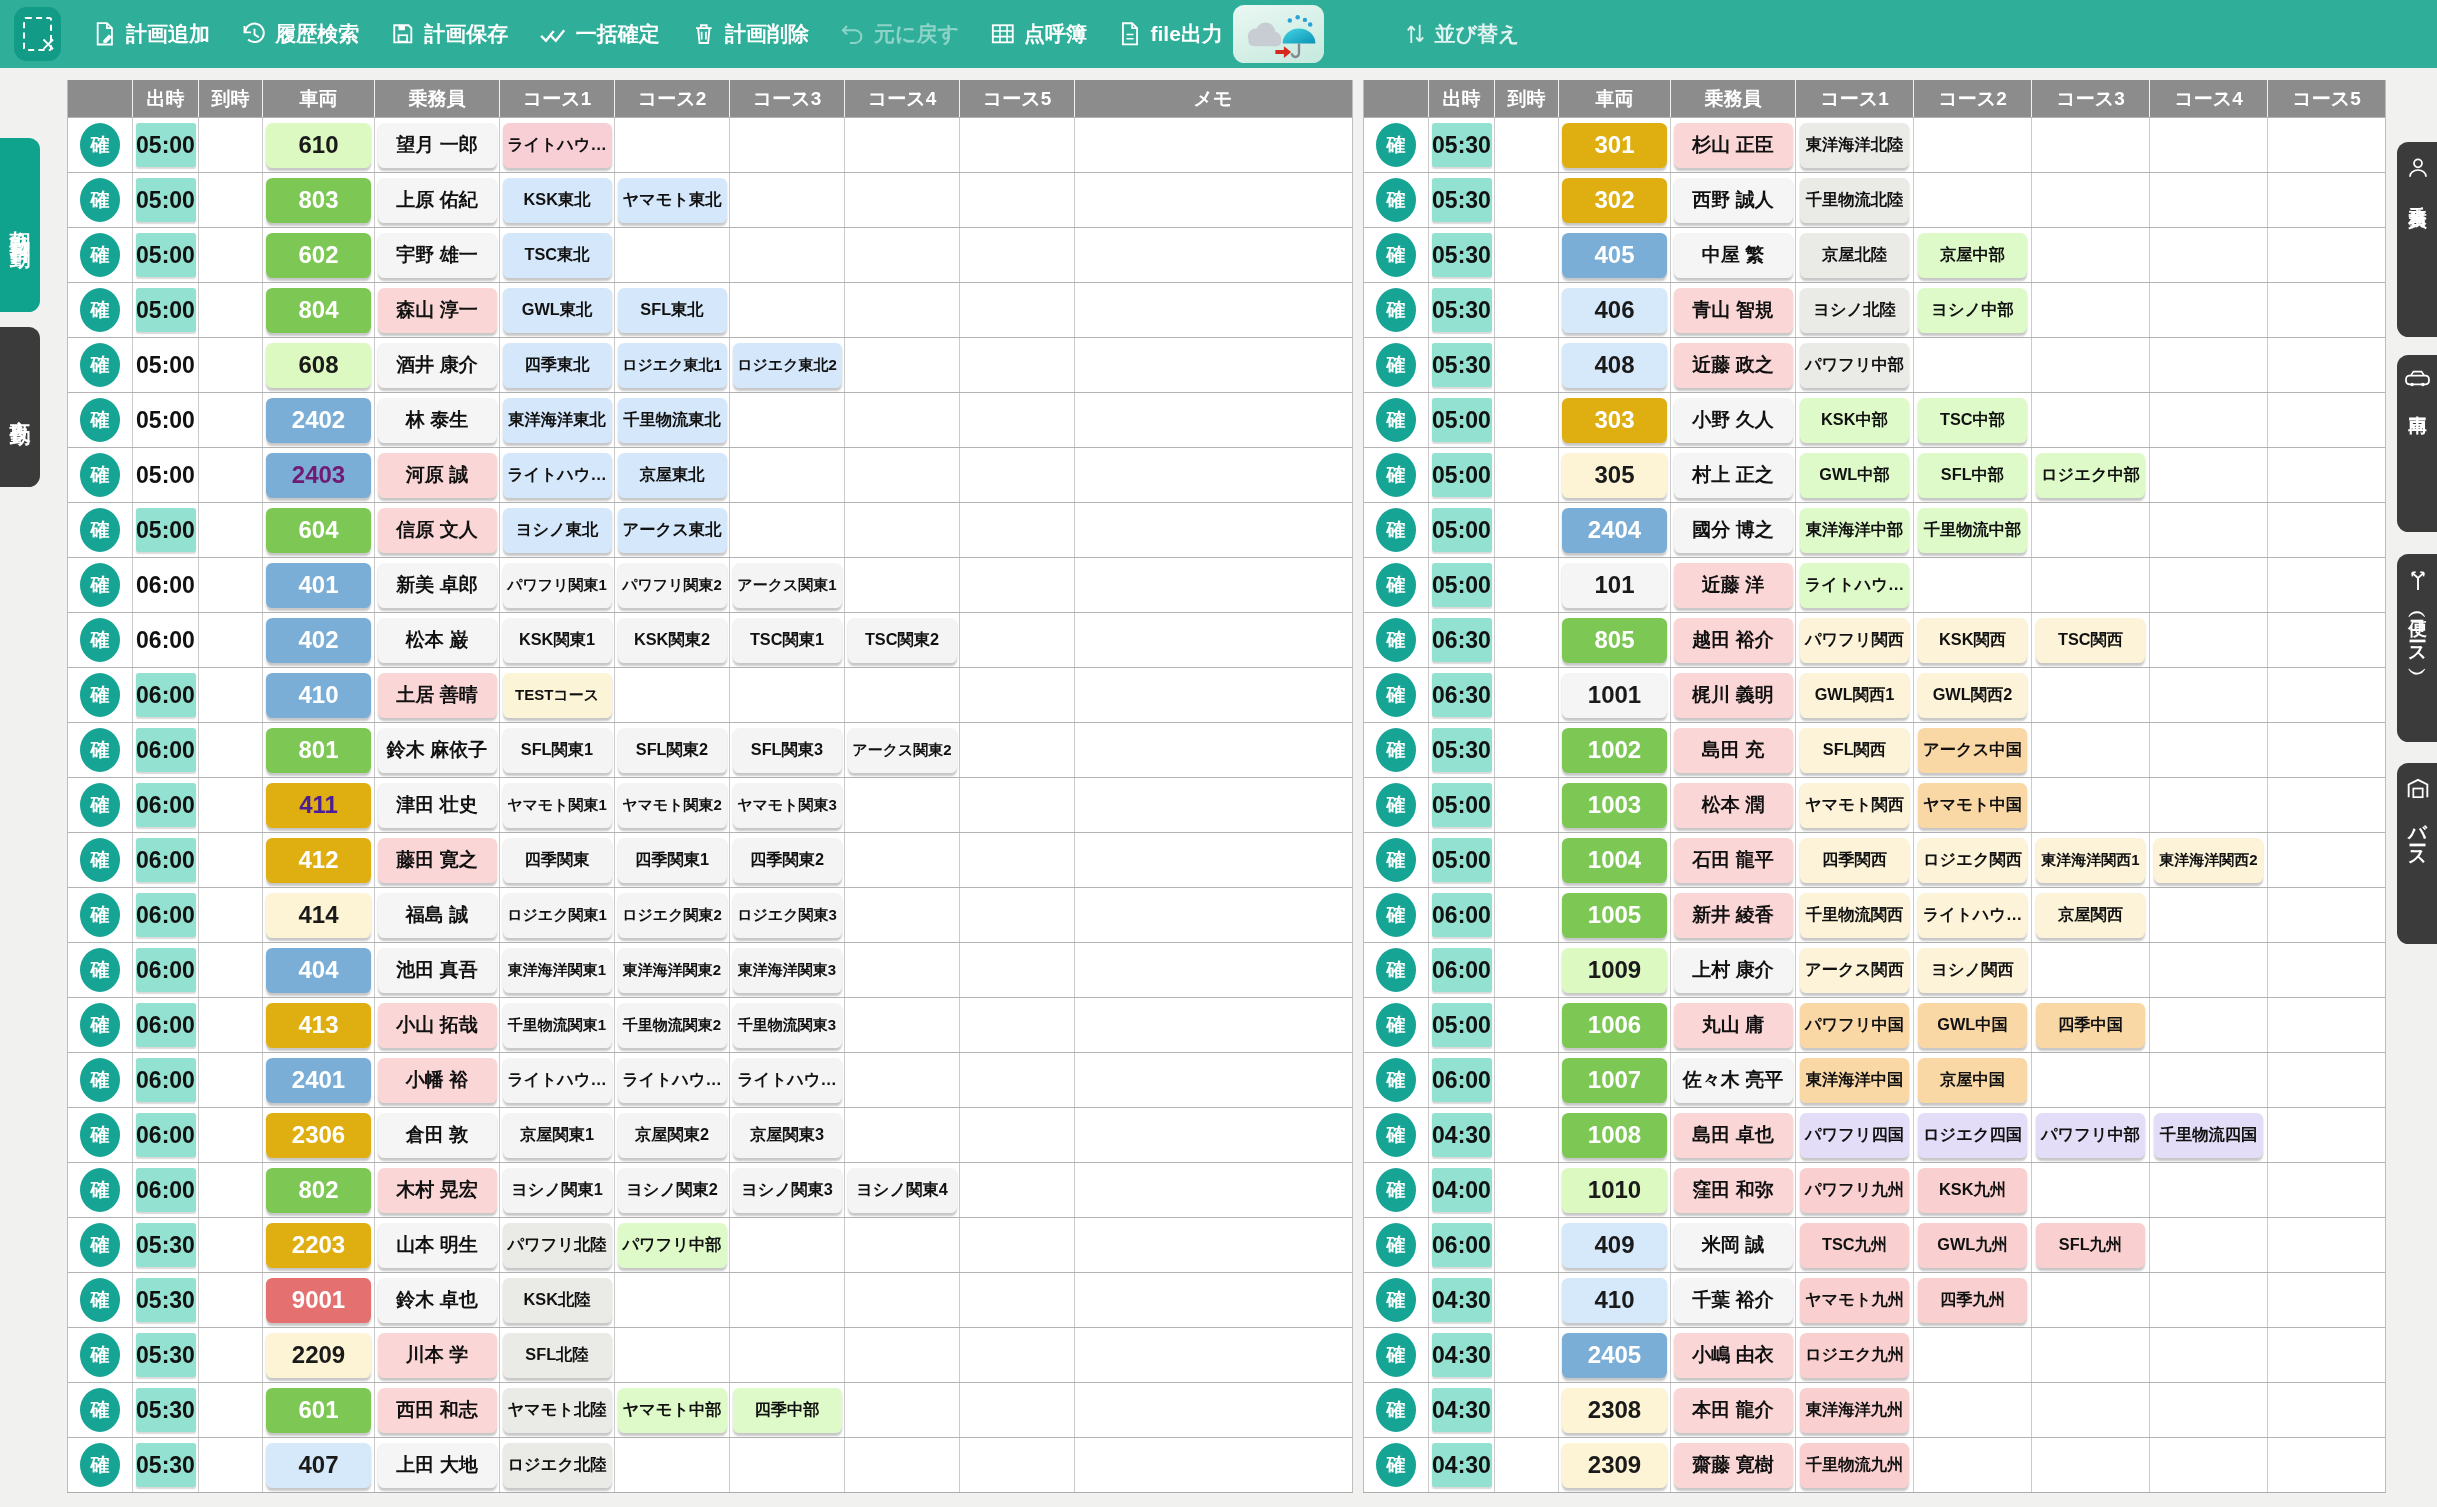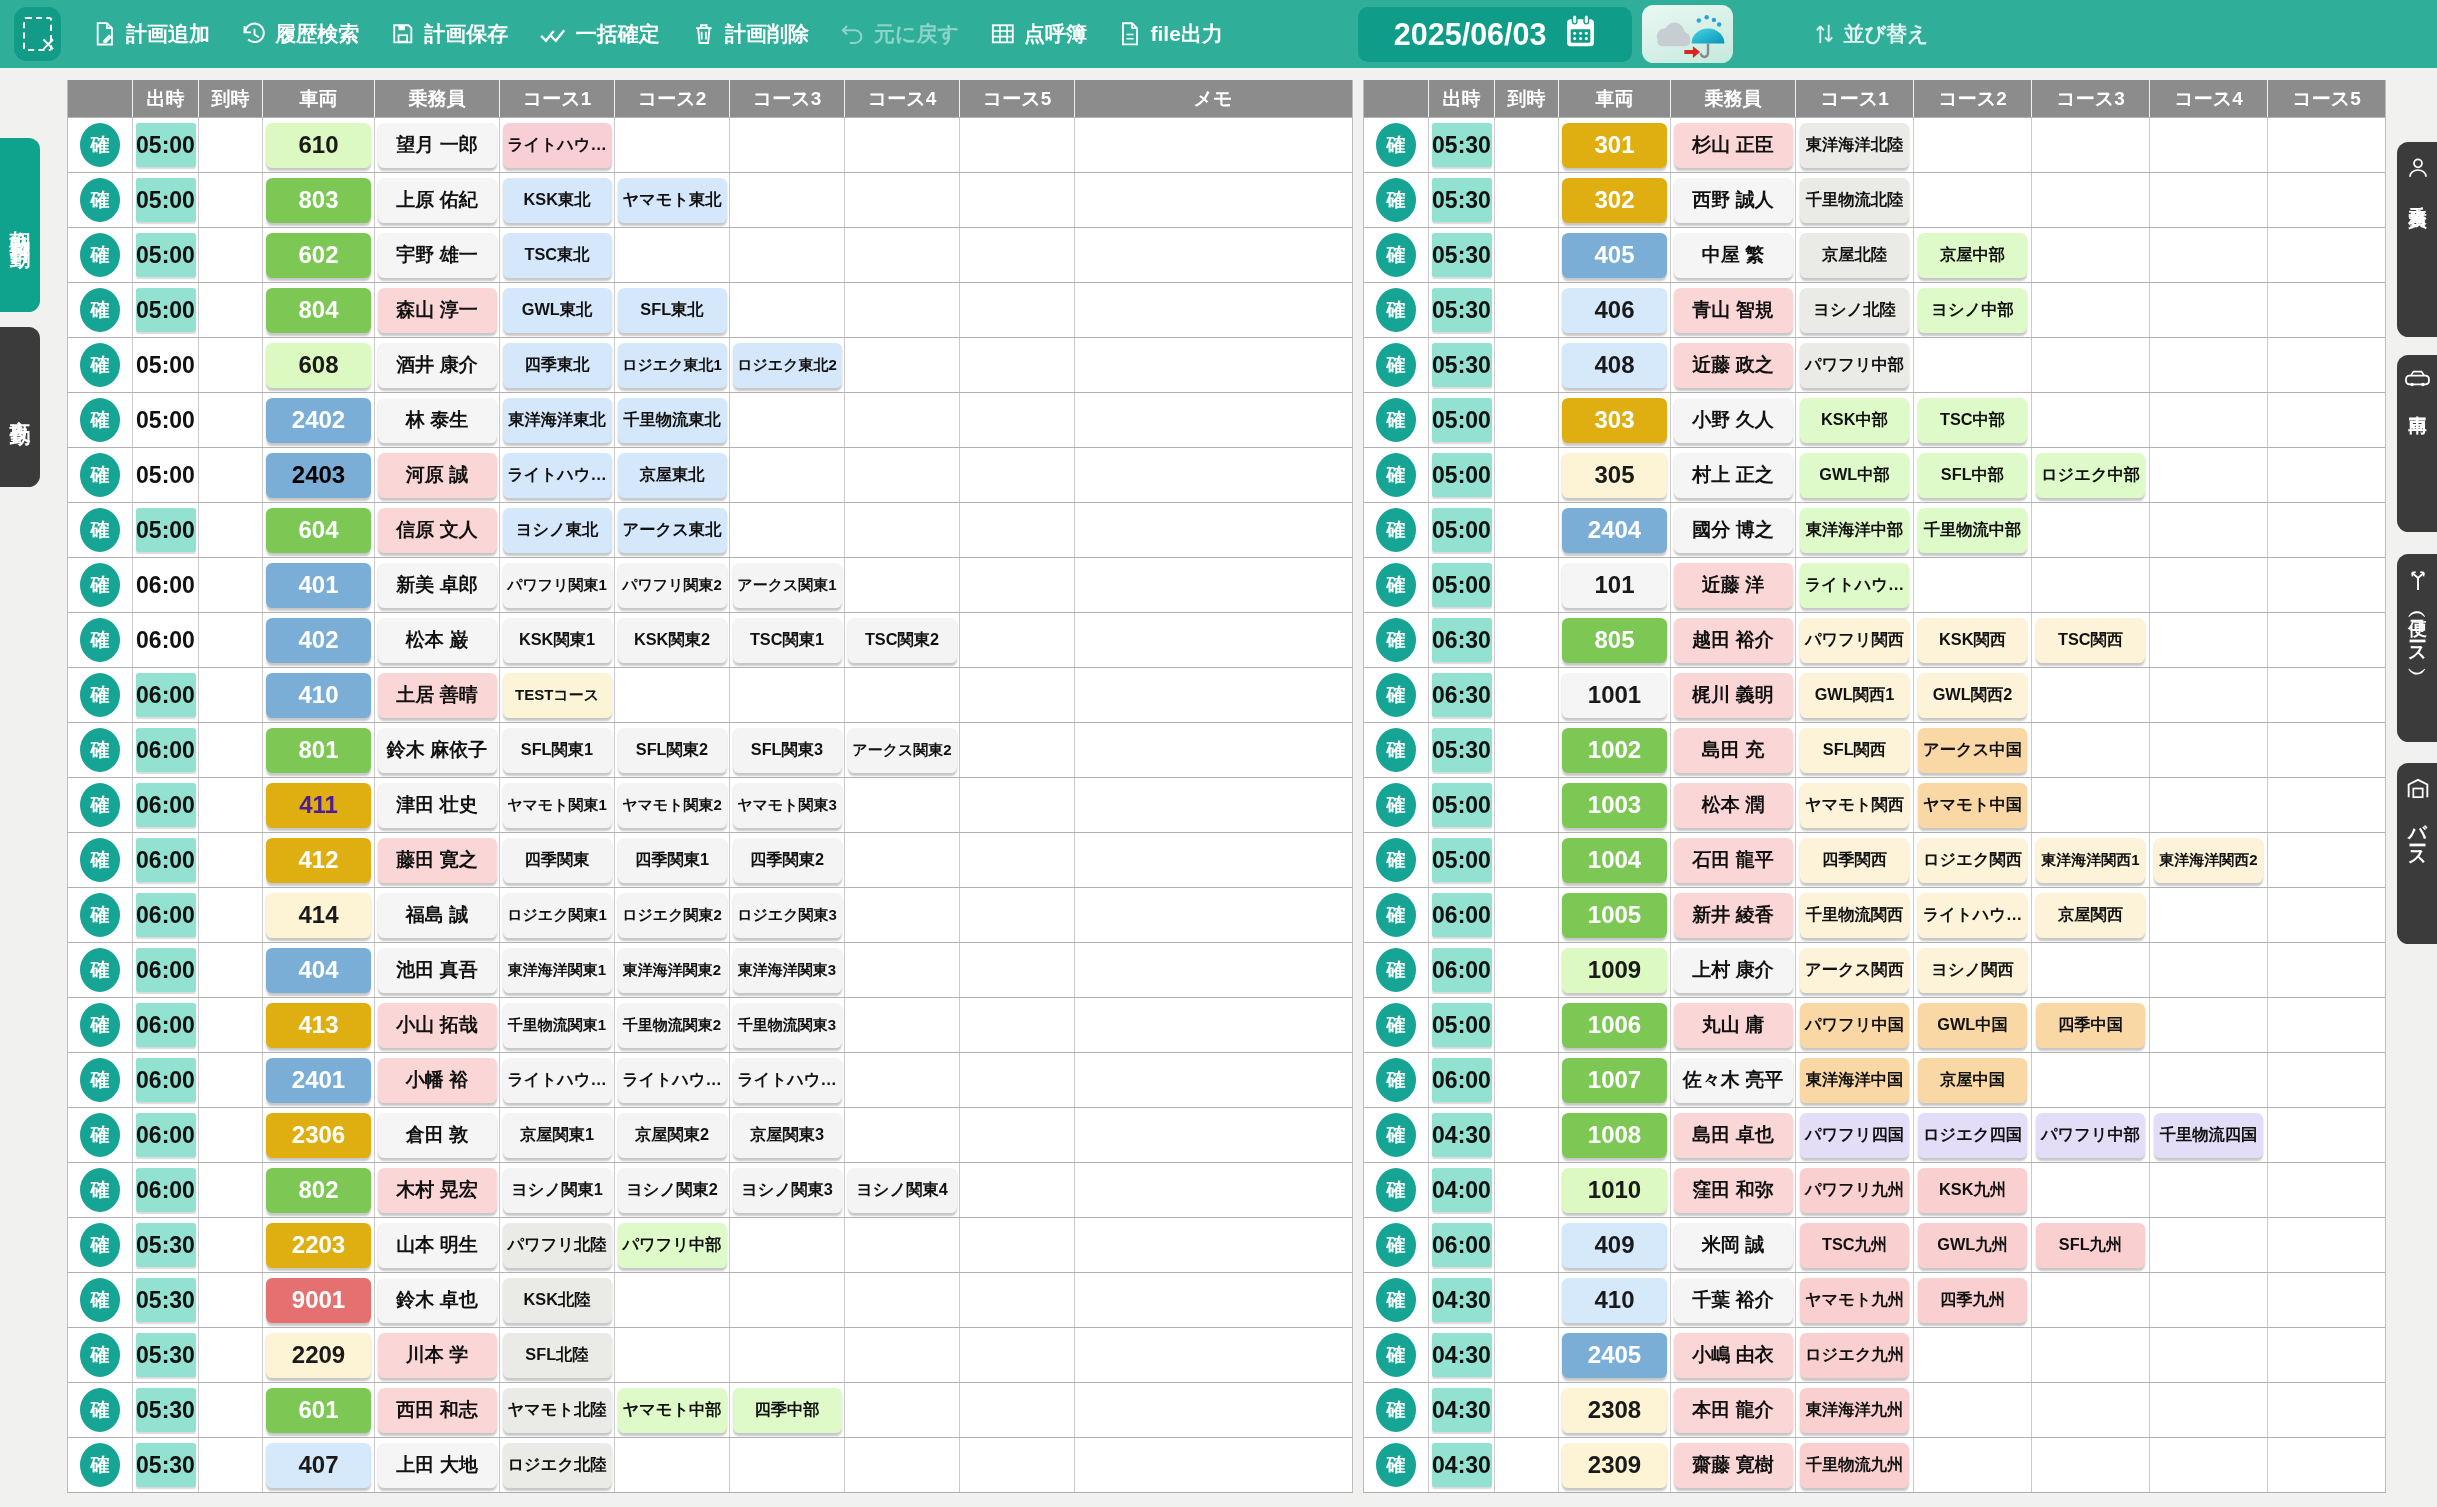--- a/index.html
+++ b/index.html
@@ -178,37 +178,20 @@
     <span>
         <svg width="24" height="25.6" viewBox="0 0 34 36">
           <path d="M7 3h13l7 7v23H7z" fill="none" stroke="#fff" stroke-width="2.6"></path>
           <path d="M20 3v7h7" fill="none" stroke="#fff" stroke-width="2.4"></path>
           <path d="M12 19h10M12 25h10" stroke="#fff" stroke-width="2.4"></path>
         </svg>
       </span>
     <span>file出力</span>
   </div>
 
-  <div class="date-box">
-    <span>2025/06/03</span>
-    <span><svg width="31" height="34" viewBox="0 0 34 38">
-          <rect x="2" y="6" width="30" height="30" rx="4" fill="#fff"></rect>
-          <rect x="8" y="1" width="5" height="10" rx="2.5" fill="#fff" stroke="#0F9C88" stroke-width="1.6"></rect>
-          <rect x="21" y="1" width="5" height="10" rx="2.5" fill="#fff" stroke="#0F9C88" stroke-width="1.6"></rect>
-          <rect x="6" y="17" width="22" height="15" rx="1.5" fill="#0F9C88"></rect>
-          <g fill="#fff">
-            <circle cx="10.5" cy="21.5" r="1.7"></circle>
-            <circle cx="17" cy="21.5" r="1.7"></circle>
-            <circle cx="23.5" cy="21.5" r="1.7"></circle>
-            <circle cx="10.5" cy="27.5" r="1.7"></circle>
-            <circle cx="17" cy="27.5" r="1.7"></circle>
-            <circle cx="23.5" cy="27.5" r="1.7"></circle>
-          </g>
-        </svg></span>
-  </div>
 
   <div class="weather-box">
     <span><svg width="84" height="54" viewBox="0 0 128 82">
       <defs>
             <linearGradient id="ug" x1="0" y1="0" x2="1" y2="1">
               <stop offset="0" stop-color="#45D6E4"></stop>
               <stop offset="1" stop-color="#0B93B5"></stop>
             </linearGradient>
           </defs>
       <g fill="#C7CDD3">
@@ -443,21 +426,21 @@
     </div>
     <div class="tr" style="grid-template-columns: 65px 66px 64px 112px 125px 115px 115px 115px 115px 115px 276px;">
       <div class="td">
         <div class="confirm-badge">確</div>
       </div>
       <div class="td">
         <div class="time-plain">05:00</div>
       </div>
       <div class="td"></div>
       <div class="td">
-        <div class="chip vehicle" style="background: rgb(123, 174, 214); color: #000000;">2403</div>
+        <div class="chip vehicle" style="background: rgb(123, 174, 214); color: #701a75;">2403</div>
       </div>
       <div class="td">
         <div class="chip crew" style="background: rgb(251, 214, 214);">河原 誠</div>
       </div>
       <div class="td">
         <div class="chip course" style="background: rgb(213, 231, 250);">ライトハウ…</div>
       </div>
       <div class="td">
         <div class="chip course" style="background: rgb(213, 231, 250);">京屋東北</div>
       </div>

